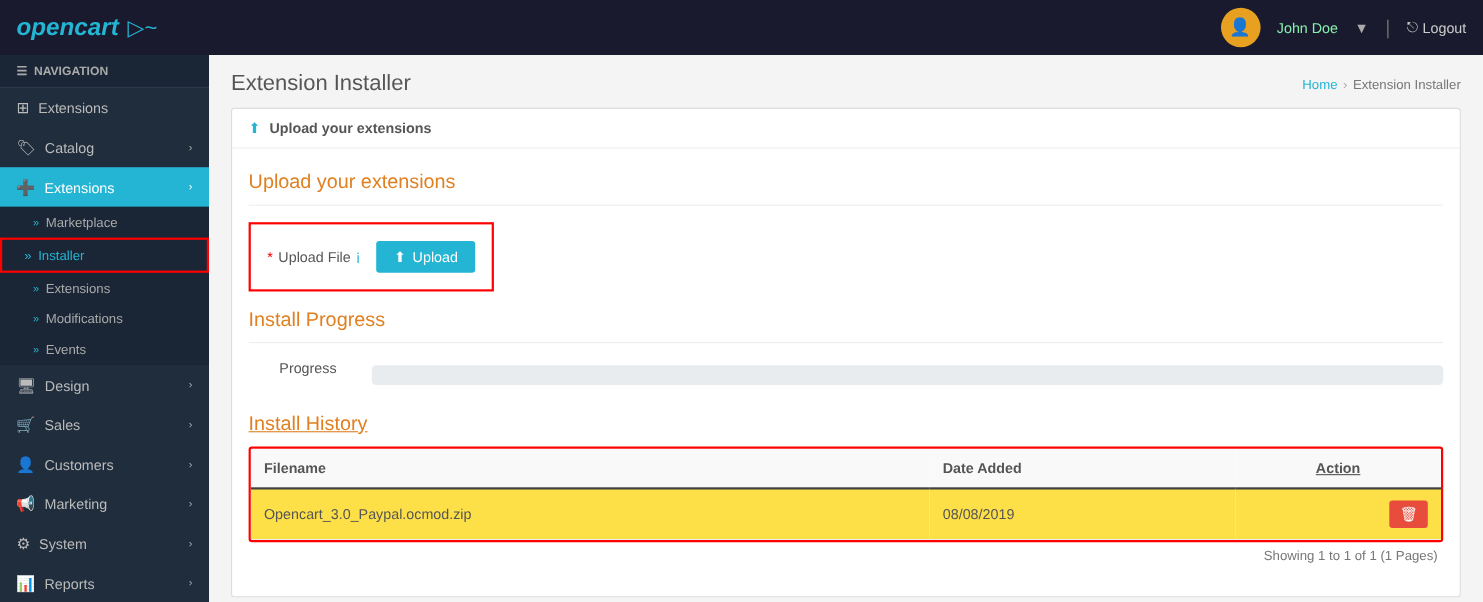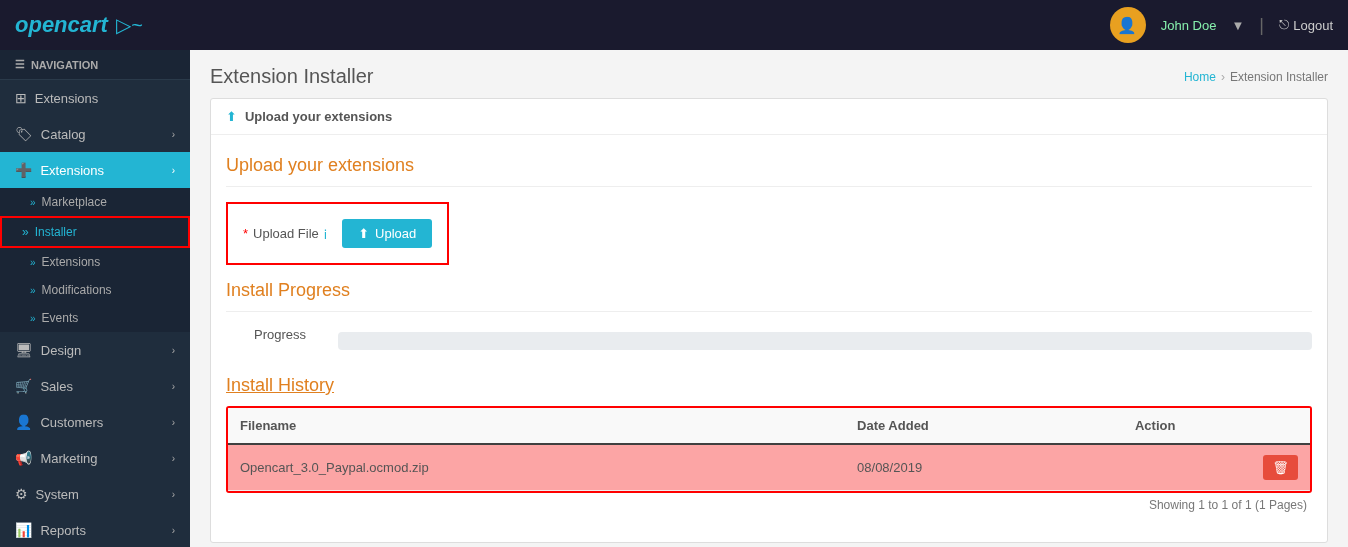--- a/index.html
+++ b/index.html
@@ -66,22 +66,22 @@
     .progress-row { display: flex; align-items: flex-start; gap: 32px; margin: 8px 0; }
     .progress-row-label { color: #555; font-size: 13px; min-width: 80px; text-align: right; }
 
     
     .table-section { margin-bottom: 10px; }
     .table-title { color: #e08020; font-size: 18px; font-weight: 300; margin-bottom: 10px; text-decoration: underline; }
     .table-wrapper { border: 2px solid red; border-radius: 3px; overflow: hidden; }
     table { width: 100%; border-collapse: collapse; }
     thead tr { background: #f9f9f9; }
     thead th { padding: 10px 12px; text-align: left; color: #555; font-size: 13px; font-weight: 600; border-bottom: 2px solid #404040; }
-    thead th.action-col { text-align: left; }
-    tbody tr { background: #fca5a5; }
+    thead th.action-col { text-align: center; text-decoration: underline; }
+    tbody tr { background: #fde047; }
     tbody tr:nth-child(even) { background: #fdfdfd; }
     tbody td { padding: 10px 12px; color: #555; font-size: 13px; border-bottom: 1px solid #eee; }
     tbody td.action-cell { text-align: right; }
     .delete-btn { background: #e74c3c; color: white; border: none; padding: 5px 9px; border-radius: 3px; cursor: pointer; font-size: 13px; }
     .showing-text { text-align: right; font-size: 12px; color: #777; margin-top: 5px; padding-right: 5px; }
 
     
     .ext-nav-item { background: #23b5d3; color: white; display: flex; align-items: center; justify-content: space-between; padding: 10px 15px; cursor: pointer; }
     .installer-nav-item { border: 2px solid red; display: flex; align-items: center; padding: 7px 15px 7px 20px; color: #23b5d3; cursor: pointer; font-size: 12px; gap: 6px; background: #1a2535; }
   </style>

